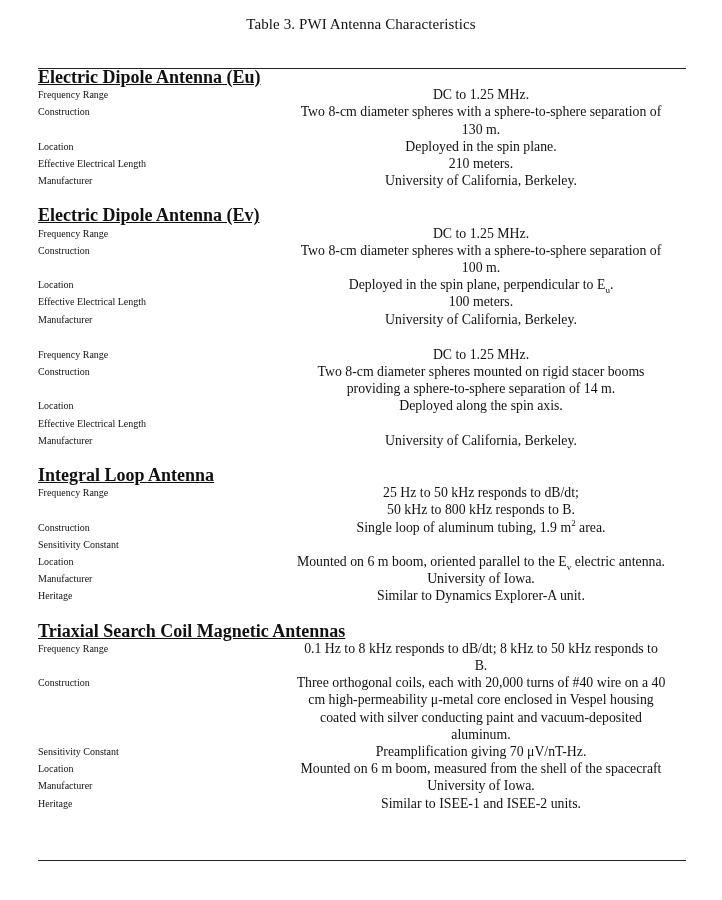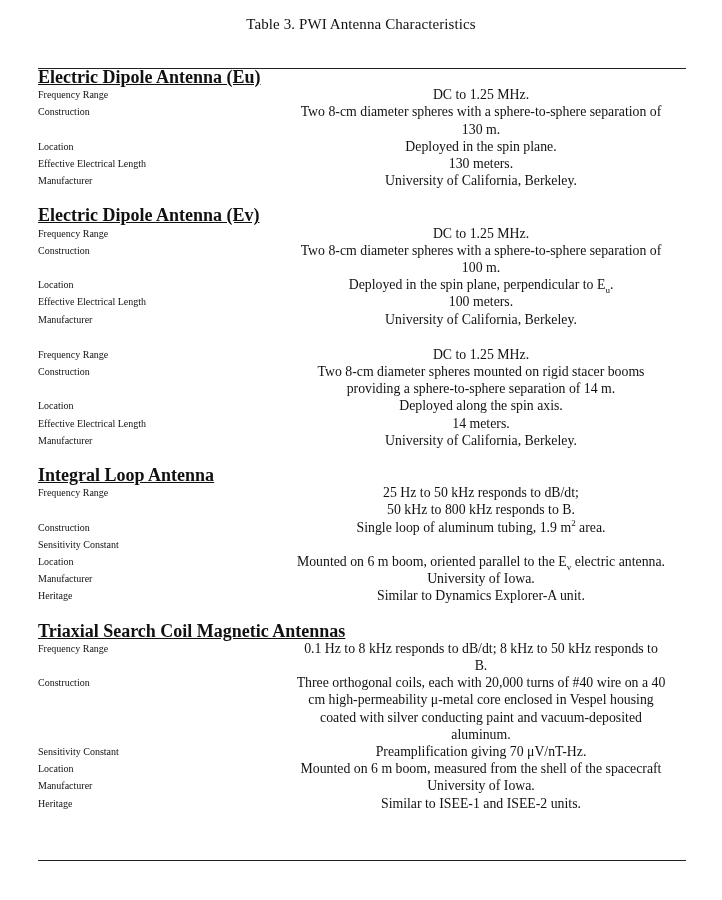--- a/index.html
+++ b/index.html
@@ -90,21 +90,21 @@
       <div class="label">Construction</div>
       <div class="value">Two 8-cm diameter spheres with a sphere-to-sphere separation of
 130 m.</div>
     </div>
     <div class="row">
       <div class="label">Location</div>
       <div class="value">Deployed in the spin plane.</div>
     </div>
     <div class="row">
       <div class="label">Effective Electrical Length</div>
-      <div class="value">130 meters.</div>
+      <div class="value">210 meters.</div>
     </div>
     <div class="row">
       <div class="label">Manufacturer</div>
       <div class="value">University of California, Berkeley.</div>
     </div>
   </div>
 
   <div class="section">
     <div class="section-title">Electric Dipole Antenna (Ev)</div>
     <div class="row">
@@ -139,21 +139,20 @@
       <div class="label">Construction</div>
       <div class="value">Two 8-cm diameter spheres mounted on rigid stacer booms
 providing a sphere-to-sphere separation of 14 m.</div>
     </div>
     <div class="row">
       <div class="label">Location</div>
       <div class="value">Deployed along the spin axis.</div>
     </div>
     <div class="row">
       <div class="label">Effective Electrical Length</div>
-      <div class="value">14 meters.</div>
     </div>
     <div class="row">
       <div class="label">Manufacturer</div>
       <div class="value">University of California, Berkeley.</div>
     </div>
   </div>
 
   <div class="section">
     <div class="section-title">Integral Loop Antenna</div>
     <div class="row">

